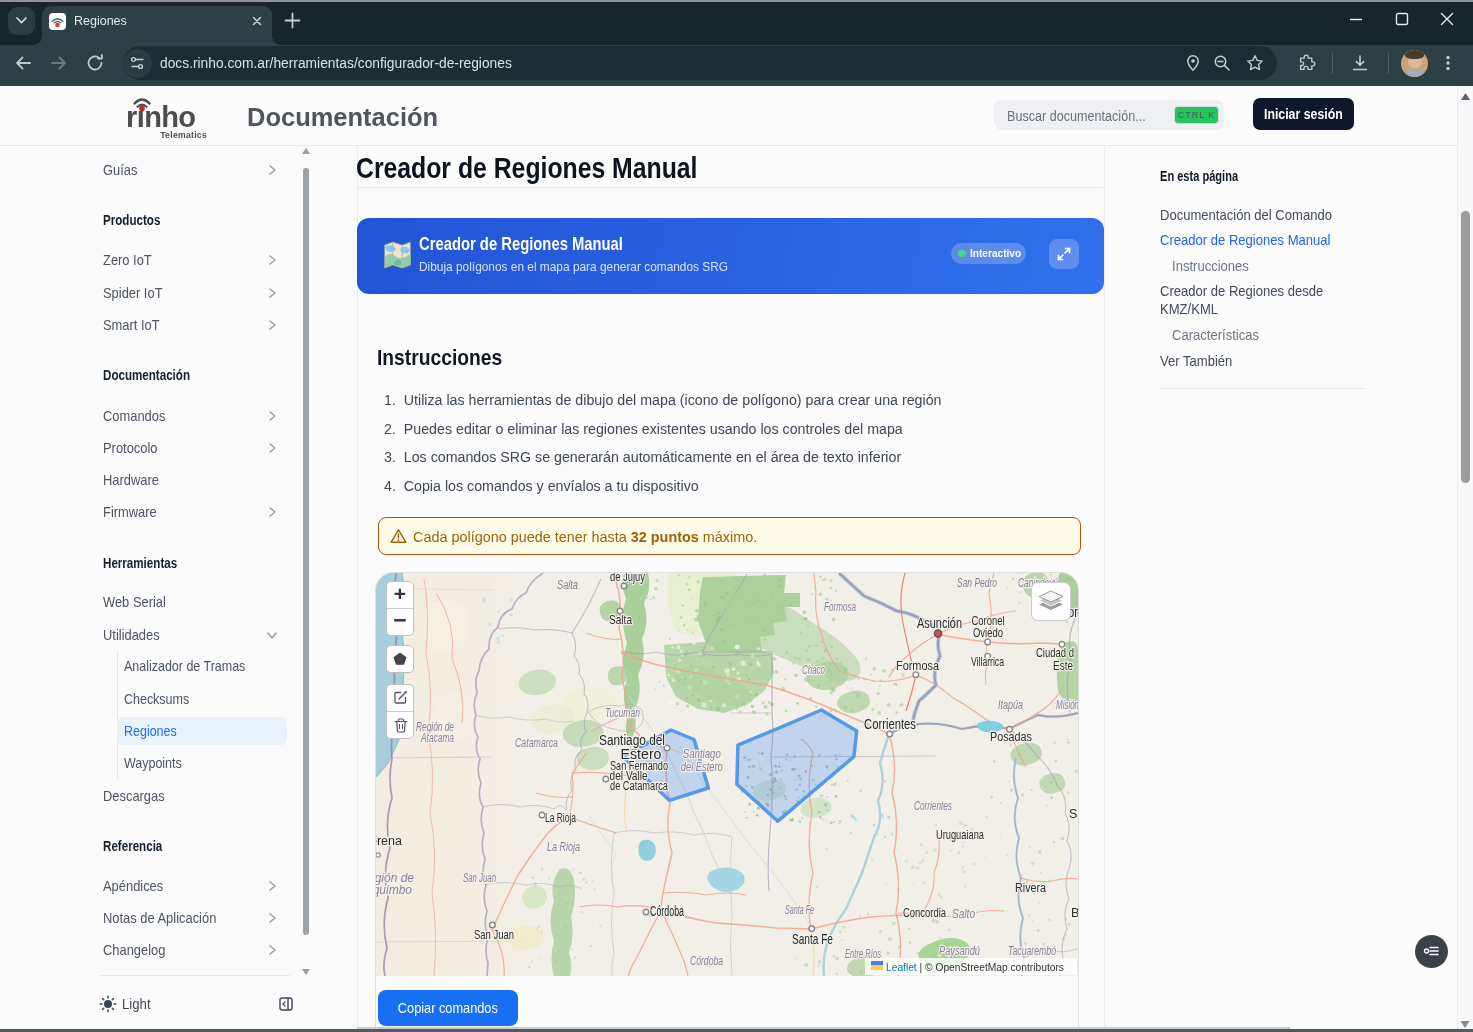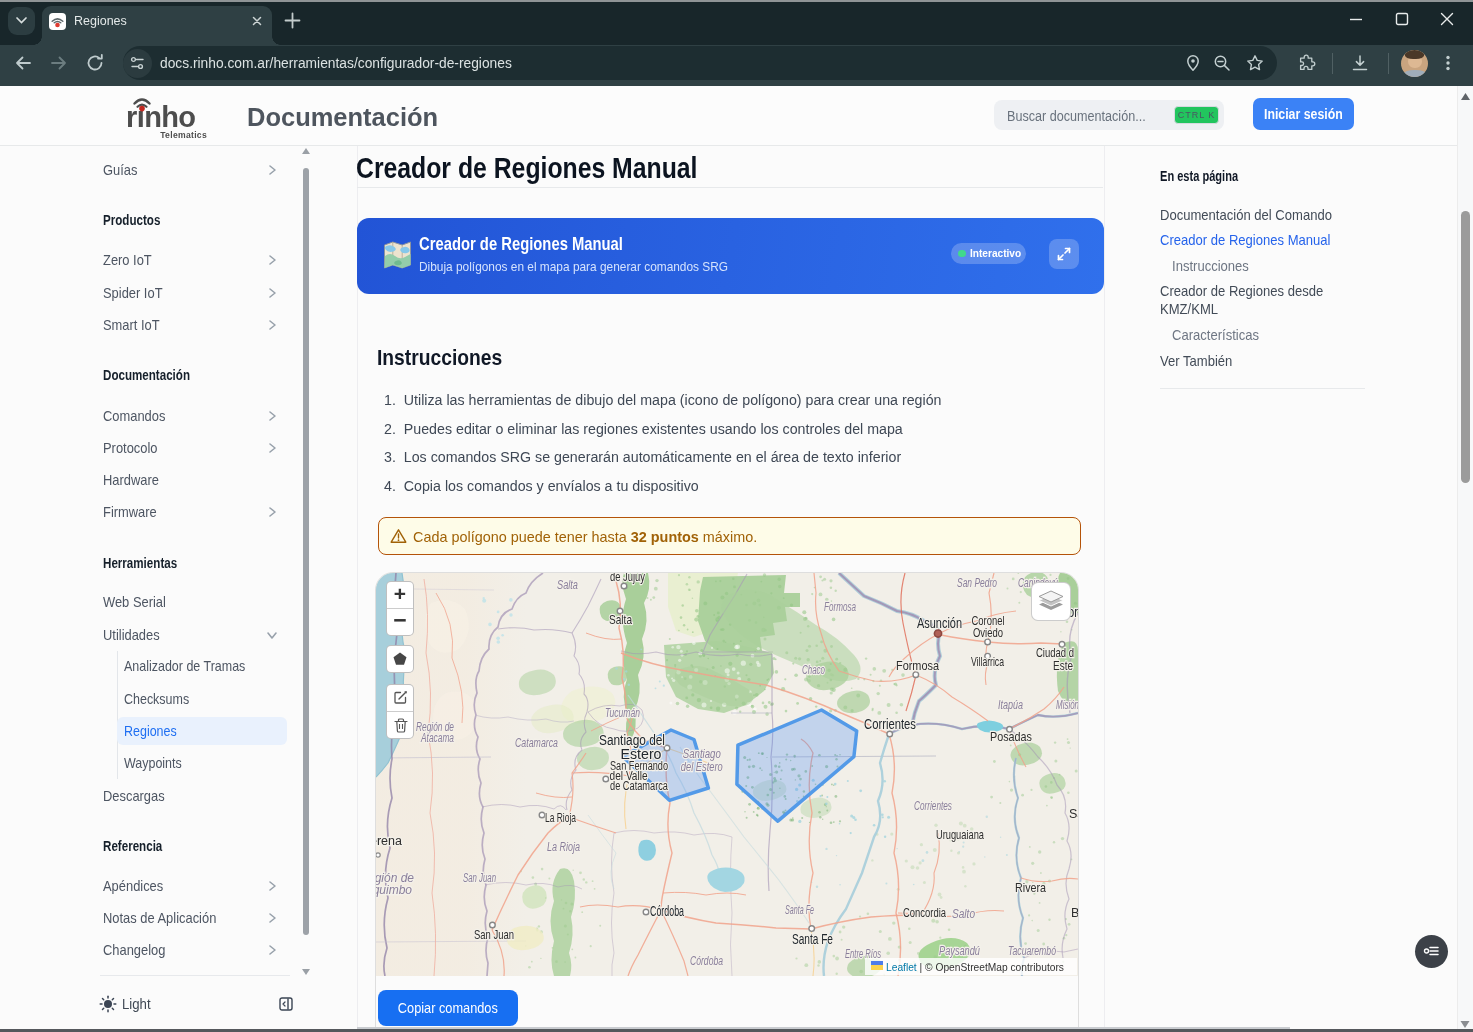--- a/index.html
+++ b/index.html
@@ -111,21 +111,21 @@
     <text x="0" y="37" font-family="Liberation Sans,sans-serif" font-size="29" font-weight="bold" fill="#4d4d4d" letter-spacing="-0.6">rınho</text>
     <path d="M8.5 13.5 Q16 5.5 23.5 13.5" stroke="#4d4d4d" stroke-width="2.4" fill="none" stroke-linecap="round"></path>
     <path d="M11.5 16.8 Q16 12.4 20.5 16.8" stroke="#4d4d4d" stroke-width="2.2" fill="none" stroke-linecap="round"></path>
     <circle cx="16" cy="18.6" r="2.8" fill="#c1271f"></circle>
     <text x="81" y="47.5" text-anchor="end" font-family="Liberation Sans,sans-serif" font-size="8.6" font-weight="bold" fill="#4d4d4d" letter-spacing="0.3">Telematics</text>
   </svg>
   <div class="abs" style="left:247px;top:16px;font-size:26px;font-weight:bold;color:#4e555e;transform:scaleX(0.98);transform-origin:0 50%;white-space:nowrap">Documentación</div>
   <div class="abs" style="left:994px;top:14px;width:230px;height:30px;border-radius:8px;background:#eef0f3"></div>
   <div class="abs" style="left:1007px;top:21.5px;font-size:14px;color:#69727d;transform:scaleX(0.9);transform-origin:0 50%;white-space:nowrap">Buscar documentación...</div>
   <div class="abs" style="left:1174px;top:20px;width:45px;height:18px;background:#22c55e;border:1px solid #d7dbe0;border-radius:4px;font-size:9px;color:#4b5563;letter-spacing:1px;text-align:center;line-height:16px">CTRL K</div>
-  <div class="abs" style="left:1253px;top:12px;width:101px;height:32px;border-radius:7px;background:#3b82f6;color:#fff;font-size:14.5px;font-weight:bold;text-align:center;line-height:32px"><span style="display:inline-block;transform:scaleX(0.85)">Iniciar sesión</span></div>
+  <div class="abs" style="left:1253px;top:12px;width:101px;height:32px;border-radius:7px;background:#0f172a;color:#fff;font-size:14.5px;font-weight:bold;text-align:center;line-height:32px"><span style="display:inline-block;transform:scaleX(0.85)">Iniciar sesión</span></div>
 </div>
 
 <div>
     <div class="abs" style="left:103px;top:160px;font-size:15px;color:#4d5562;font-weight:normal;line-height:20px;transform:scaleX(0.86);transform-origin:0 50%;white-space:nowrap">Guías</div>
     <svg class="abs" style="left:265px;top:163px" width="14" height="14" viewBox="0 0 14 14">
       <path d="M5 3 L10 7 L5 11" stroke="#98a1ab" stroke-width="1.6" fill="none" stroke-linecap="round" stroke-linejoin="round"></path>
     </svg>
     <div class="abs" style="left:103px;top:210px;font-size:14.5px;color:#16202b;font-weight:bold;line-height:20px;transform:scaleX(0.8);transform-origin:0 50%;white-space:nowrap">Productos</div>
     <div class="abs" style="left:103px;top:250px;font-size:15px;color:#4d5562;font-weight:normal;line-height:20px;transform:scaleX(0.86);transform-origin:0 50%;white-space:nowrap">Zero IoT</div>
     <svg class="abs" style="left:265px;top:253px" width="14" height="14" viewBox="0 0 14 14">

